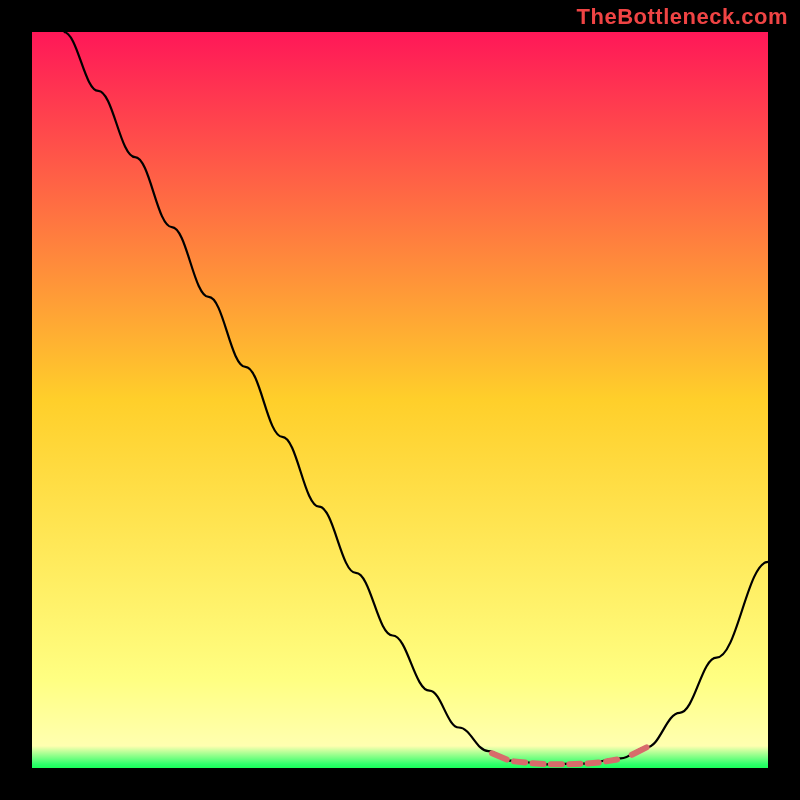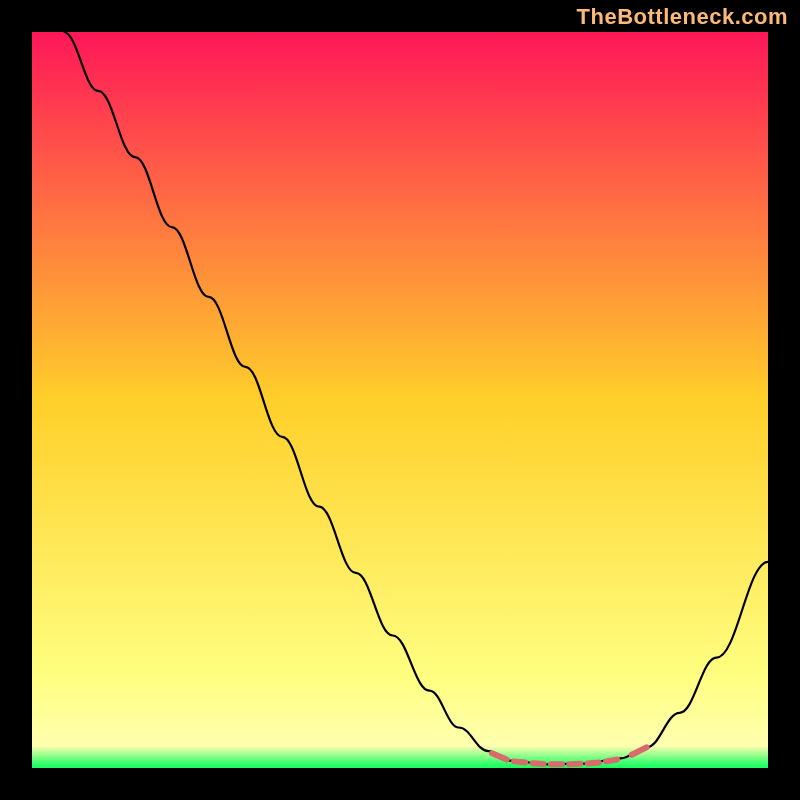--- a/index.html
+++ b/index.html
@@ -1,18 +1,18 @@
 <!DOCTYPE html>
 <html><head>
 <meta charset="utf-8">
 <style>
   * { margin: 0; padding: 0; box-sizing: border-box; }
   html, body { width: 800px; height: 800px; background: #000; font-family: Arial, sans-serif; }
   .container { position: relative; width: 800px; height: 800px; }
-  .watermark { position: absolute; top: 4px; right: 12px; font-size: 22px; font-weight: bold; color: #fdba74; letter-spacing: 0.5px; z-index: 10; }
+  .watermark { position: absolute; top: 4px; right: 12px; font-size: 22px; font-weight: bold; color: #ef4444; letter-spacing: 0.5px; z-index: 10; }
   svg { display: block; }
 </style>
 </head>
 <body>
 
 <div class="container">
   <div class="watermark">TheBottleneck.com</div>
   <svg id="chart-svg" width="800" height="800" viewBox="0 0 800 800">
     <defs>
       <linearGradient id="bg-grad" x1="0" y1="0" x2="0" y2="1">

